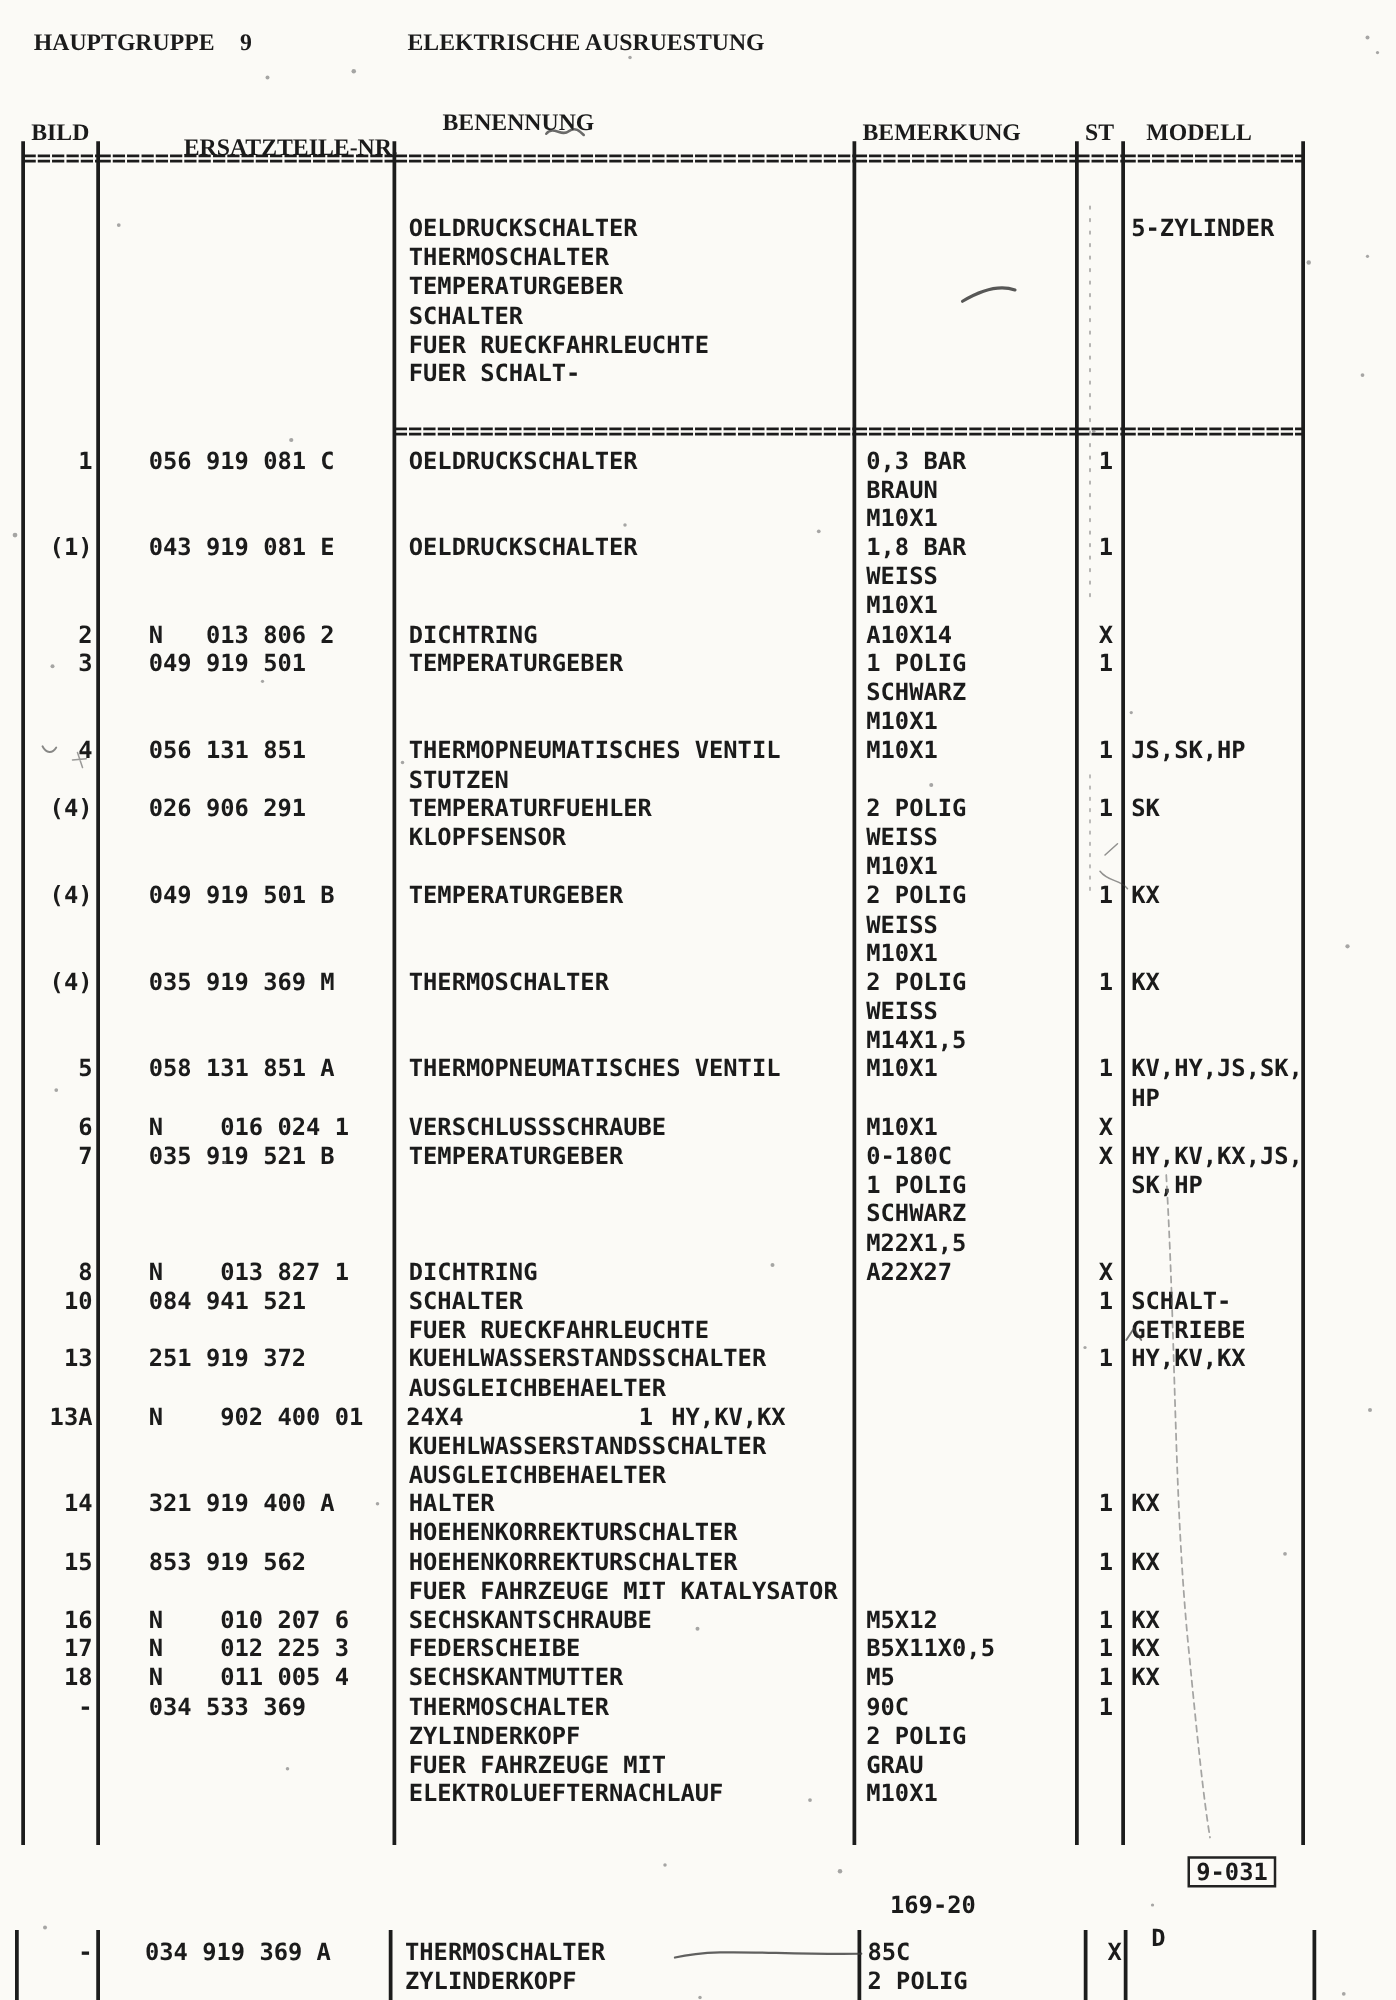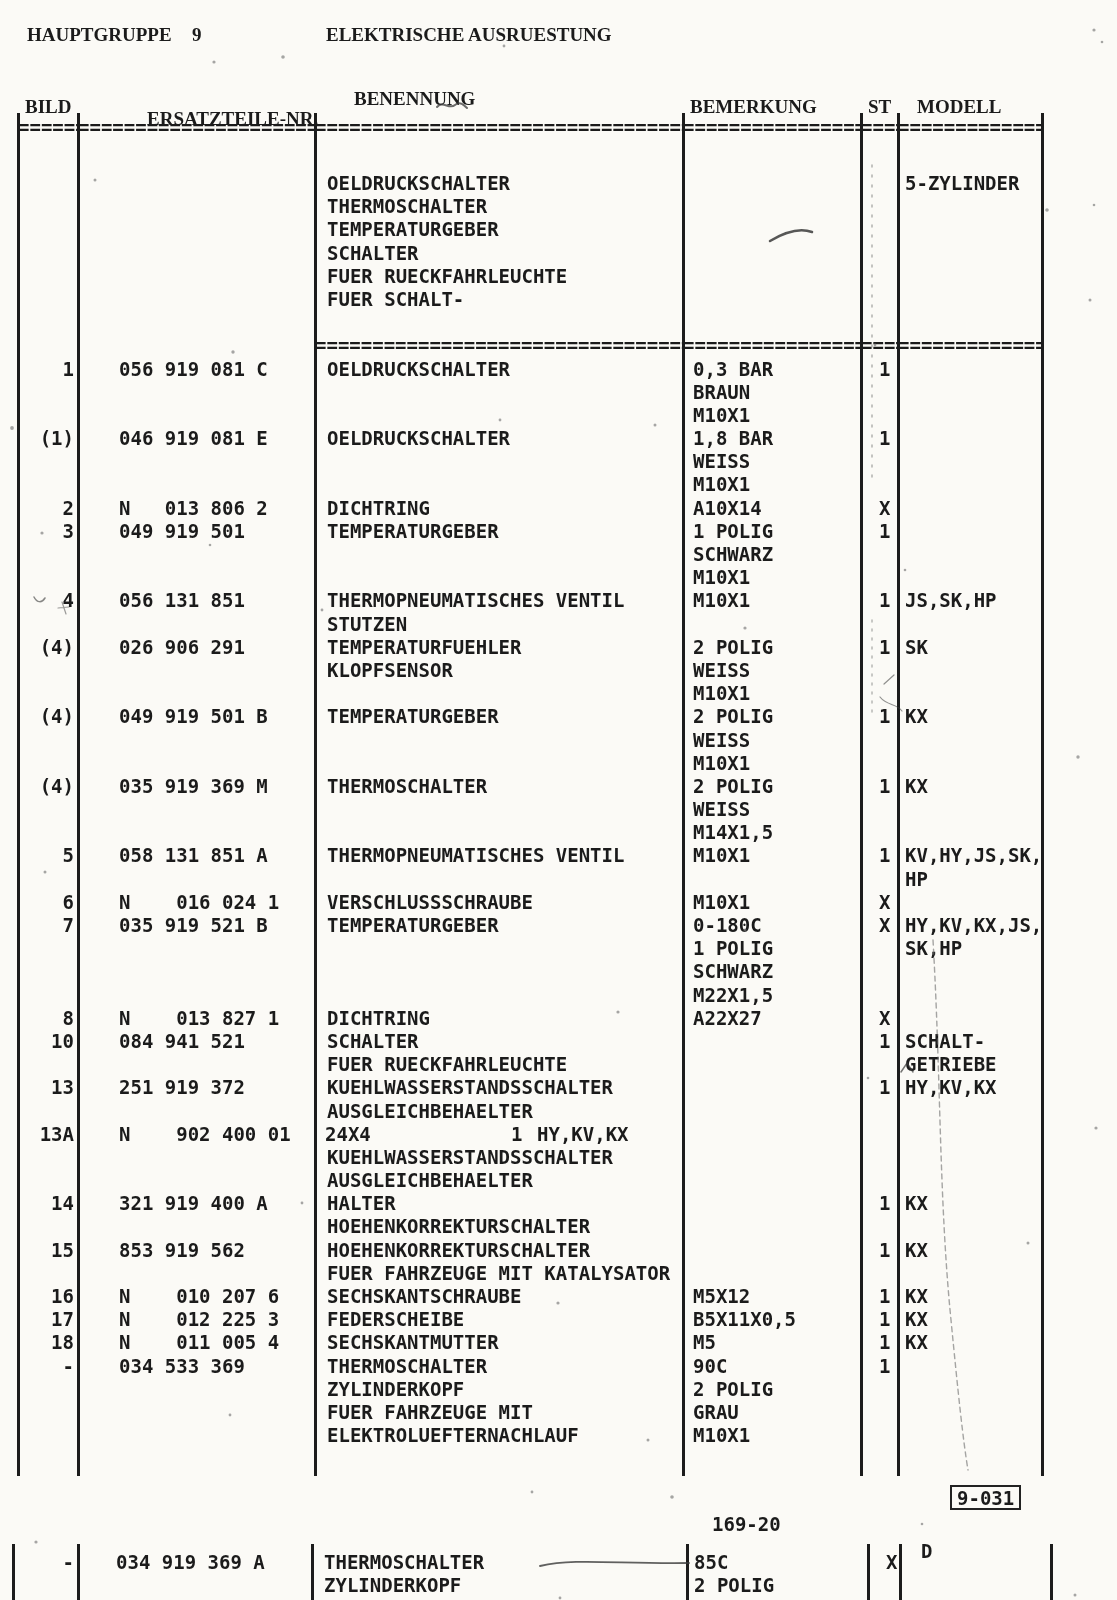--- a/index.html
+++ b/index.html
@@ -155,21 +155,21 @@
       <div class="line">
         <span class="c cb"></span>
         <span class="c cn"></span>
         <span class="c cd"></span>
         <span class="c cr">M10X1</span>
         <span class="c cs"></span>
         <span class="c cm"></span>
       </div>
       <div class="line">
         <span class="c cb">(1)</span>
-        <span class="c cn">046 919 081 E</span>
+        <span class="c cn">043 919 081 E</span>
         <span class="c cd">OELDRUCKSCHALTER</span>
         <span class="c cr">1,8 BAR</span>
         <span class="c cs">1</span>
         <span class="c cm"></span>
       </div>
       <div class="line">
         <span class="c cb"></span>
         <span class="c cn"></span>
         <span class="c cd"></span>
         <span class="c cr">WEISS</span>

